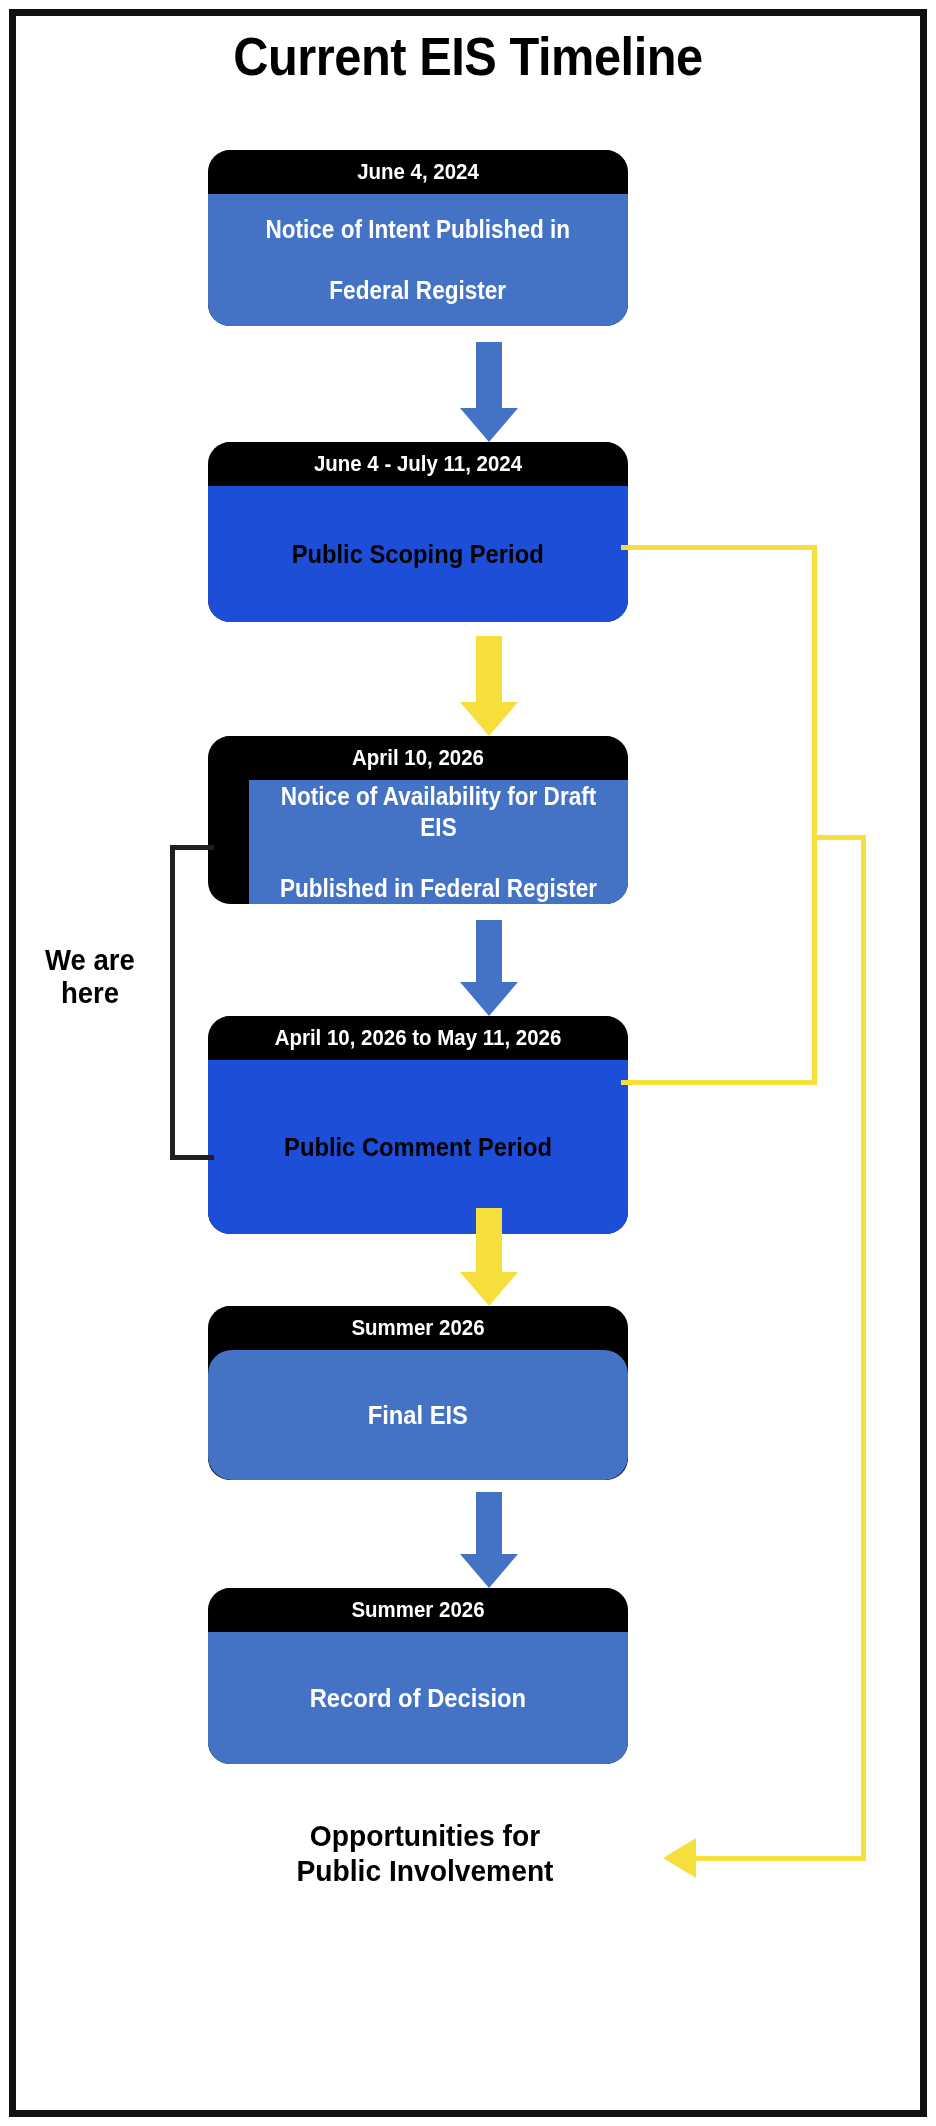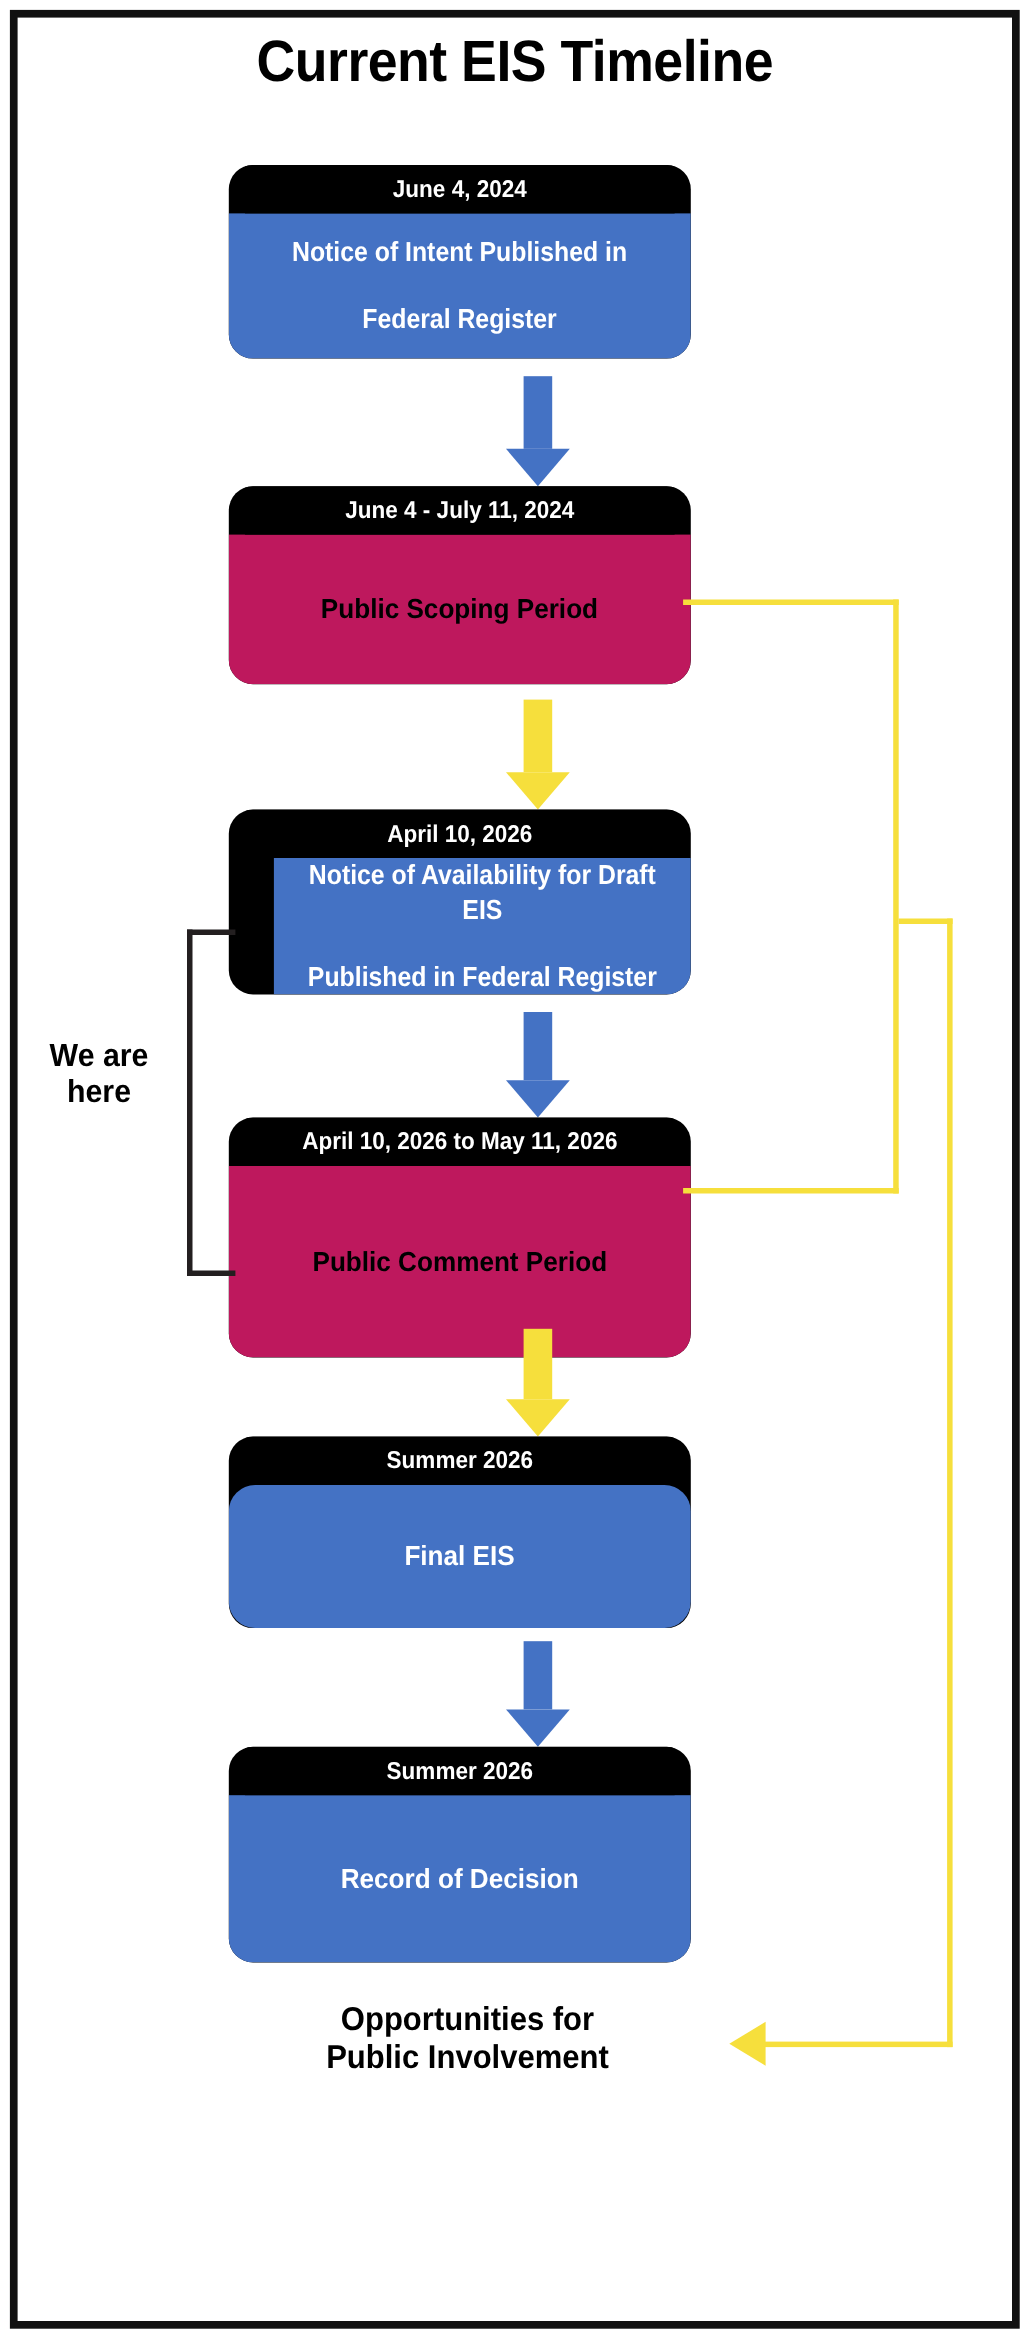--- a/index.html
+++ b/index.html
@@ -59,21 +59,21 @@
     font-weight:bold;
     line-height:1.22;
     display:flex;
     align-items:center;
     justify-content:center;
     padding:4px 10px;
     box-sizing:border-box;
   }
   .box .body span{display:block;transform:scaleX(0.95);}
   .blue .body{background:#4472C4;color:#ffffff;}
-  .yellow .body{background:#be185d;color:#000000;}
+  .yellow .body{background:#1d4ed8;color:#000000;}
 
   
   .arrow{position:absolute;}
   .arrow .shaft{position:absolute;left:50%;top:0;transform:translateX(-50%);}
   .arrow .head{
     position:absolute;left:50%;bottom:0;transform:translateX(-50%);
     width:0;height:0;border-left:29px solid transparent;border-right:29px solid transparent;
   }
   .arrow.blue-a .shaft{background:#4472C4;}
   .arrow.blue-a .head{border-top:34px solid #4472C4;}
@@ -184,21 +184,21 @@
     </div>
   </div>
 
   <div class="arrow blue-a" style="left:456px;top:1492px;width:66px;height:96px;">
     <div class="shaft" style="width:26px;height:62px;"></div>
     <div class="head"></div>
   </div>
 
   <div class="box blue" style="left:208px;top:1588px;">
     <div class="hdr">Summer 2026</div>
-    <div class="body" style="height:152px;">
+    <div class="body" style="height:132px;">
       <span>Record of Decision</span>
     </div>
   </div>
 
   <div class="bracket" style="left:170px;top:845px;width:44px;height:315px;">
     <div class="h" style="left:0;top:0;width:44px;height:5px;"></div>
     <div class="v" style="left:0;top:0;width:5px;height:315px;"></div>
     <div class="h" style="left:0;bottom:0;width:44px;height:5px;"></div>
   </div>
 

